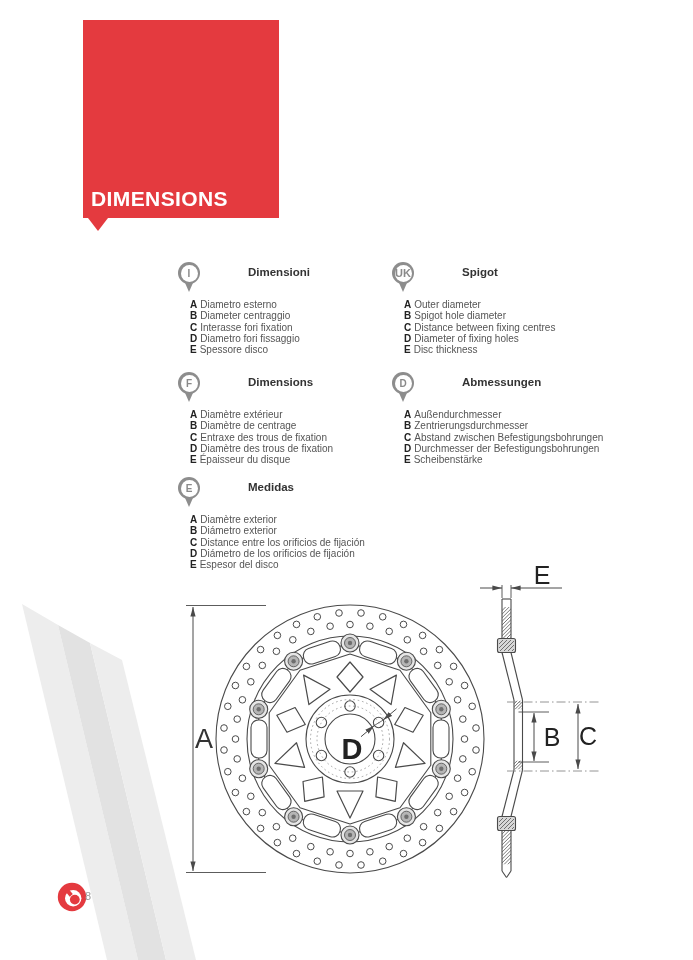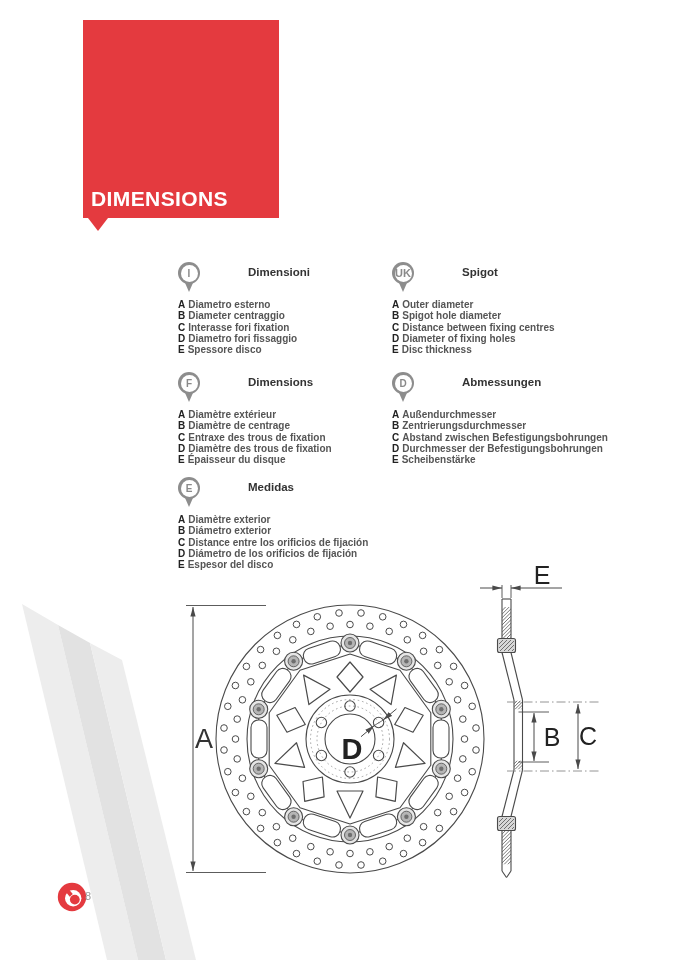--- a/index.html
+++ b/index.html
@@ -21,22 +21,22 @@
   .lg0{left:178px;top:262px}.lg1{left:392px;top:262px}.lg2{left:178px;top:372px}
   .lg3{left:392px;top:372px}.lg4{left:178px;top:477px}
   .pin{position:absolute;left:0;top:0;width:22px;height:22px;background:var(--pin);border-radius:50%;}
   .pin::after{content:"";position:absolute;left:4px;top:14px;border-left:7px solid transparent;
               border-right:7px solid transparent;border-top:16px solid var(--pin);}
   .pin .c{position:absolute;left:2.5px;top:2.5px;right:2.5px;bottom:2.5px;background:#fff;
           border-radius:50%;display:flex;align-items:center;justify-content:center;
           font-size:10px;font-weight:700;color:#8a8a8a;z-index:1;}
   .pin-sm .c{font-size:11px;}
   .title{position:absolute;left:28px;top:4px;font-size:11.5px;font-weight:700;color:#333;margin-left:42px;}
-  .items{position:absolute;left:0;top:37px;font-size:10px;line-height:11.3px;color:#555;
-         white-space:nowrap;font-weight:bold;}
+  .items{position:absolute;left:12px;top:37px;font-size:10px;line-height:11.3px;color:#555;
+         white-space:nowrap;}
   .items b{color:#222;margin-right:3px;}
 
   .pagenum{position:absolute;left:85px;top:890px;font-size:11px;color:#9a9a9a;}
 </style>
 </head>
 <body>
 
 <div id="page">
 
   <svg id="art" width="693" height="960" viewBox="0 0 693 960">

